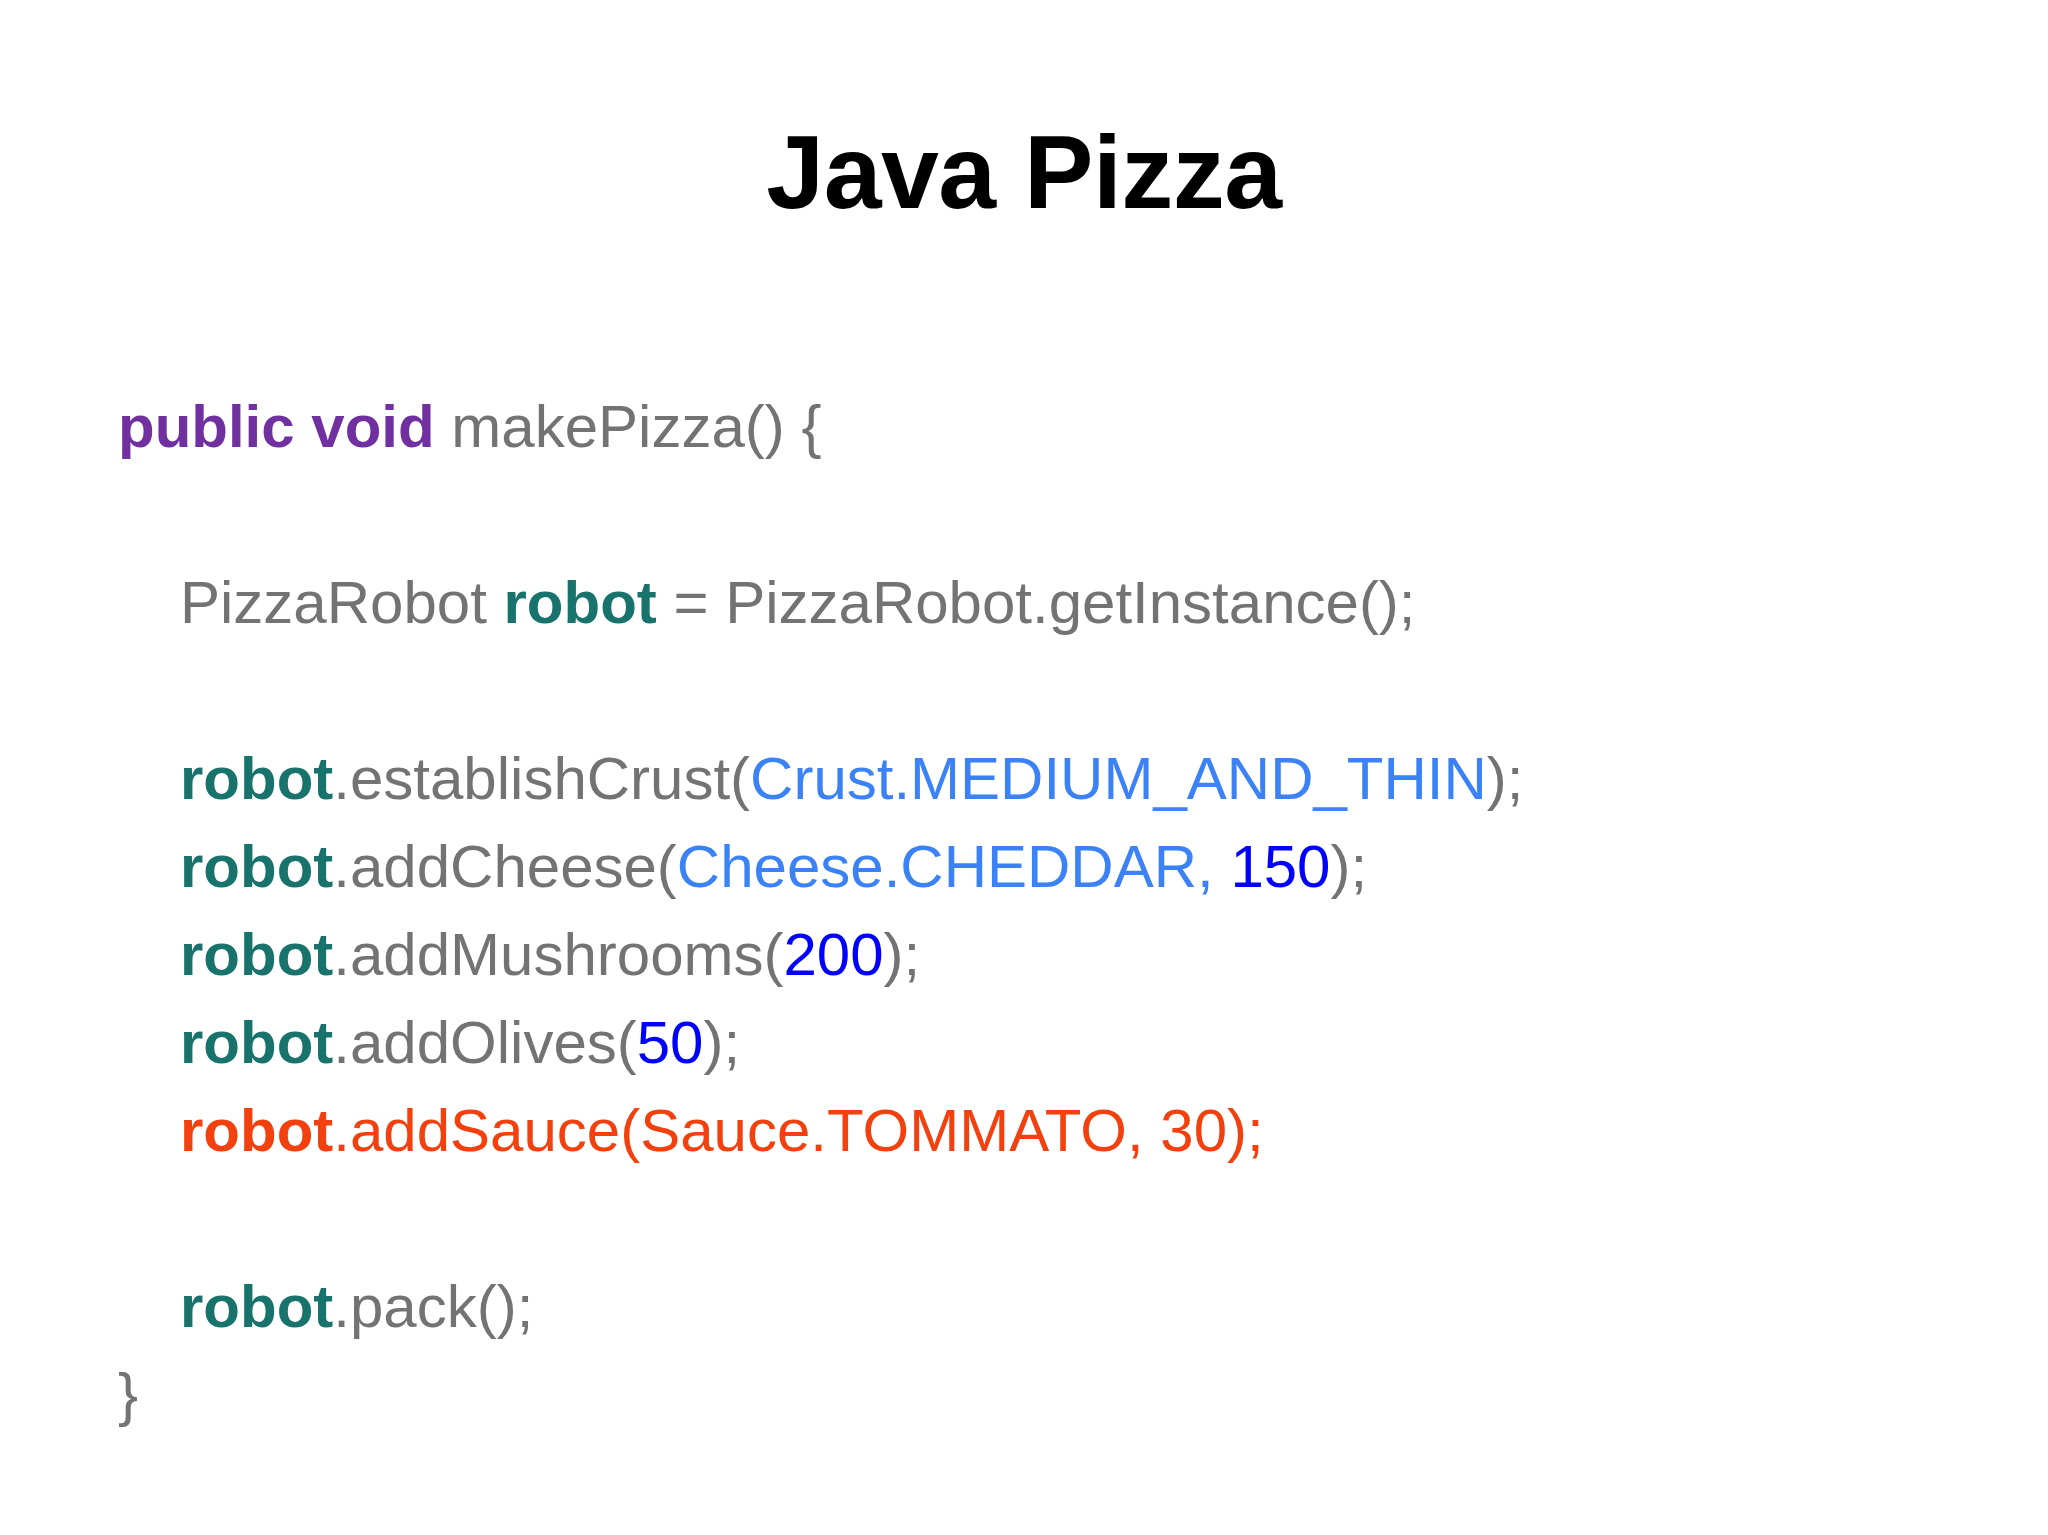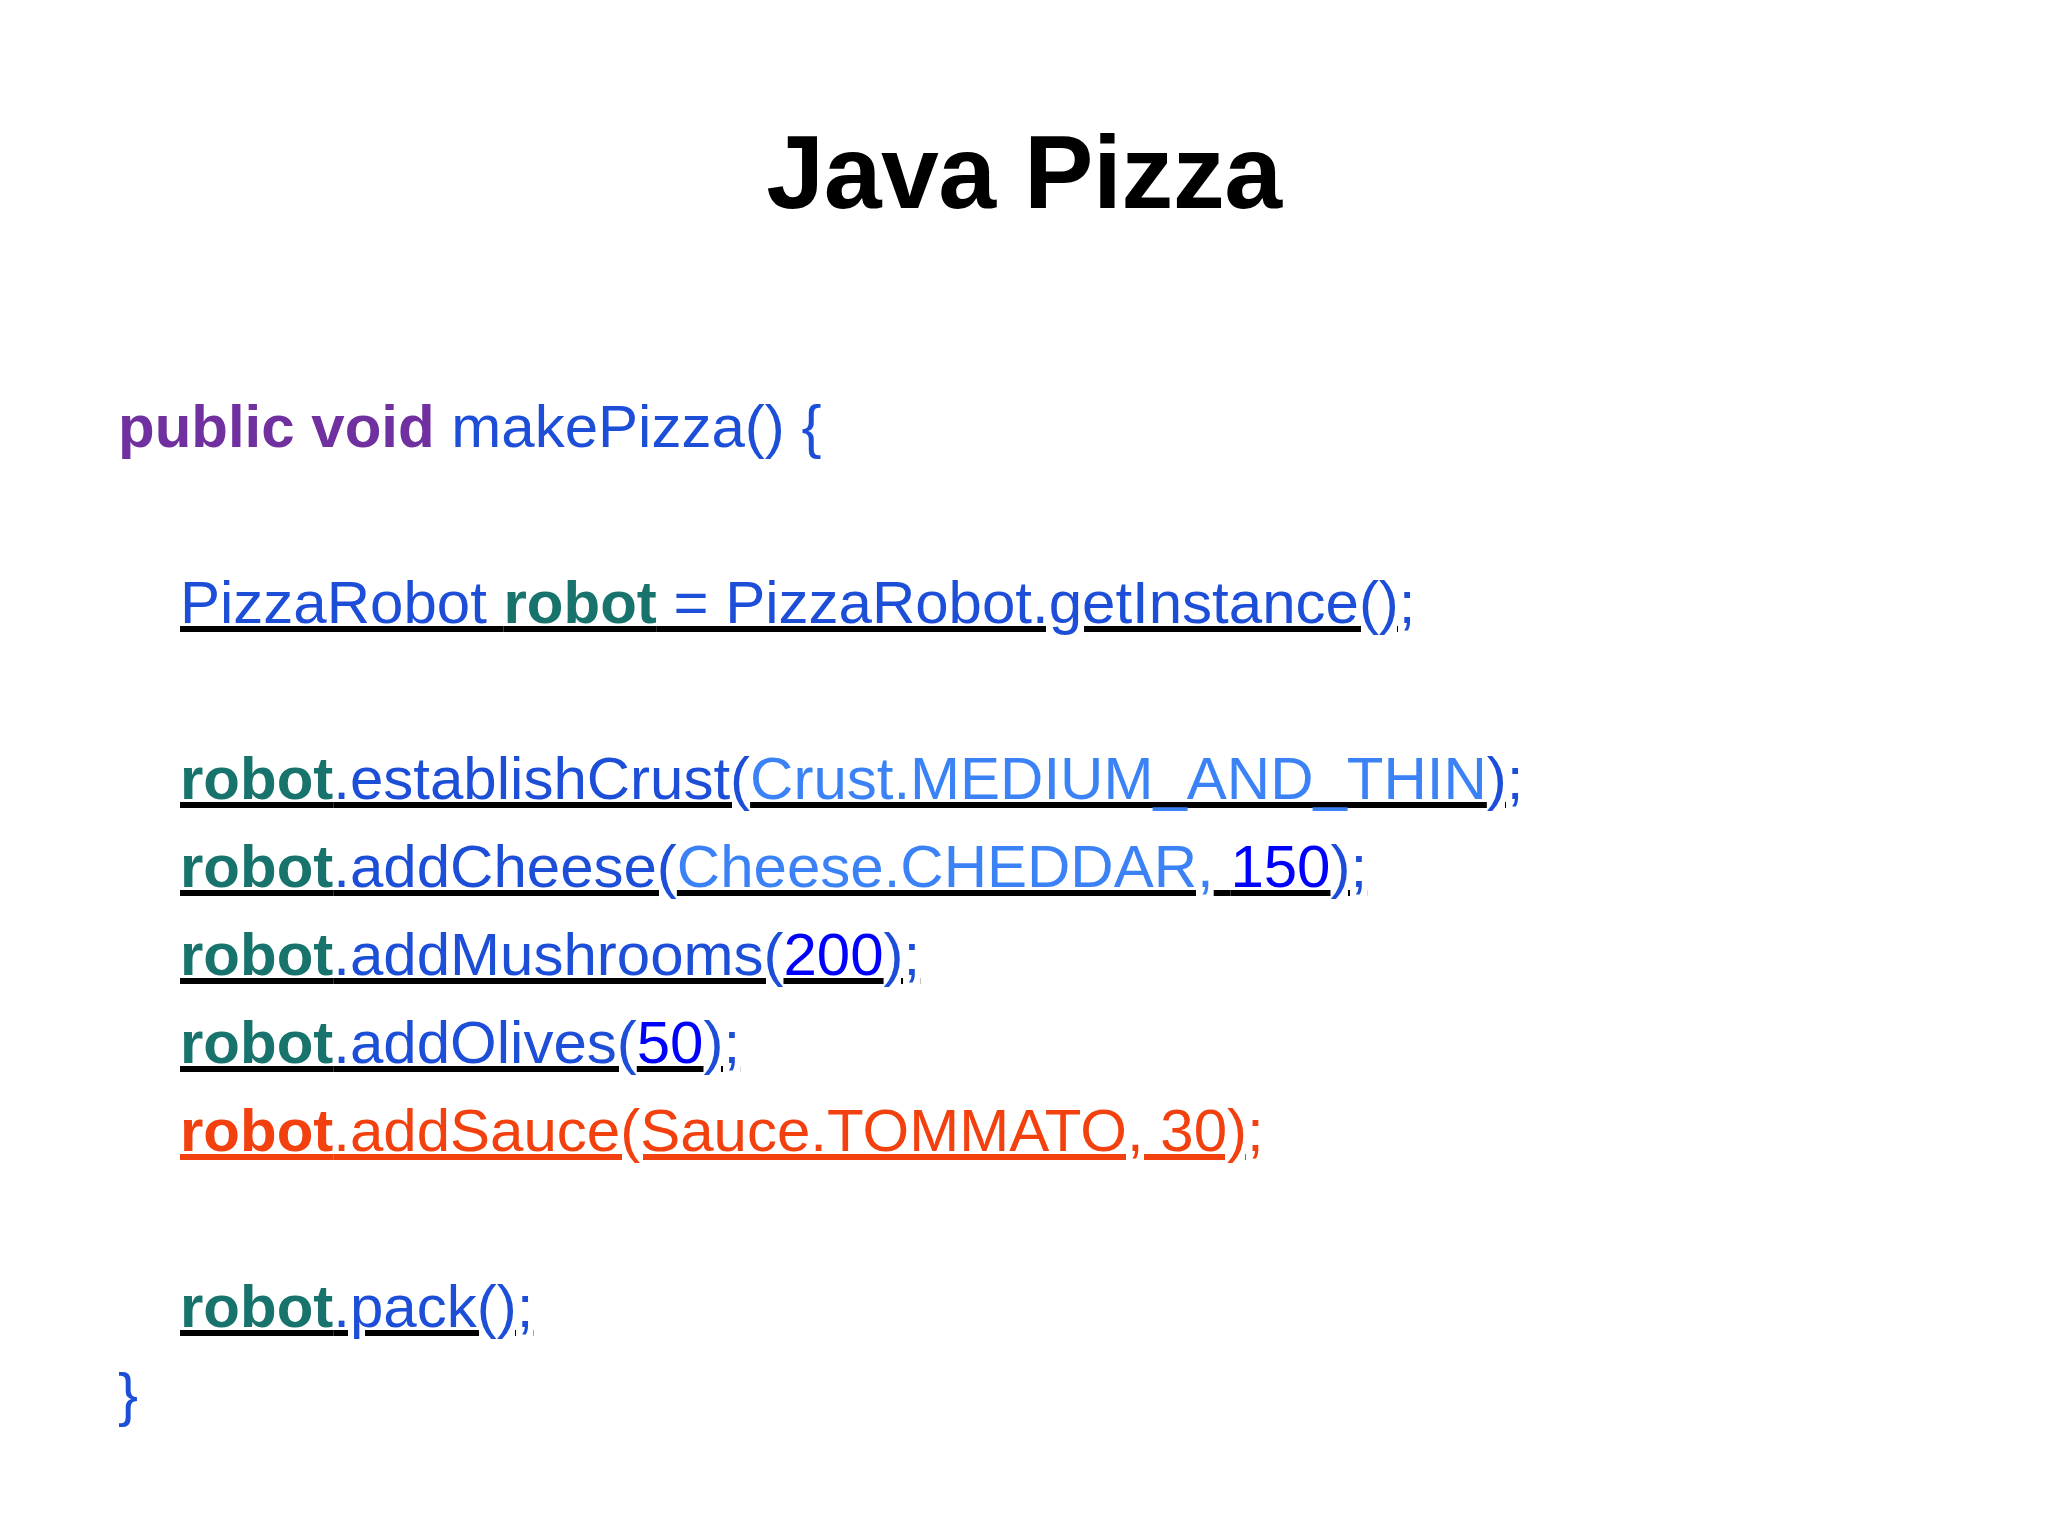--- a/index.html
+++ b/index.html
@@ -44,40 +44,39 @@
   }
   .code-line {
     height: 88px;
     white-space: pre;
   }
   .code-line.blank {
     height: 88px;
   }
   .indent-1 {
     padding-left: 62px;
-    text-decoration: underline;
   }
   .tok-kw {
     color: #7030A0;
     font-weight: bold;
     margin-top: 44px;
   }
   .tok-var {
     color: #17736B;
     font-weight: bold;
   }
   .tok-enum {
     color: #3b82f6;
   }
   .tok-num {
     color: #0000FF;
     margin-top: 48px;
   }
   .tok-plain {
-    color: #1d4ed8;
+    color: #737373;
   }
   .line-highlight {
     color: #F2400F;
   }
   .line-highlight .tok-var,
   .line-highlight .tok-enum,
   .line-highlight .tok-num,
   .line-highlight .tok-plain {
     color: #F2400F;
   }

